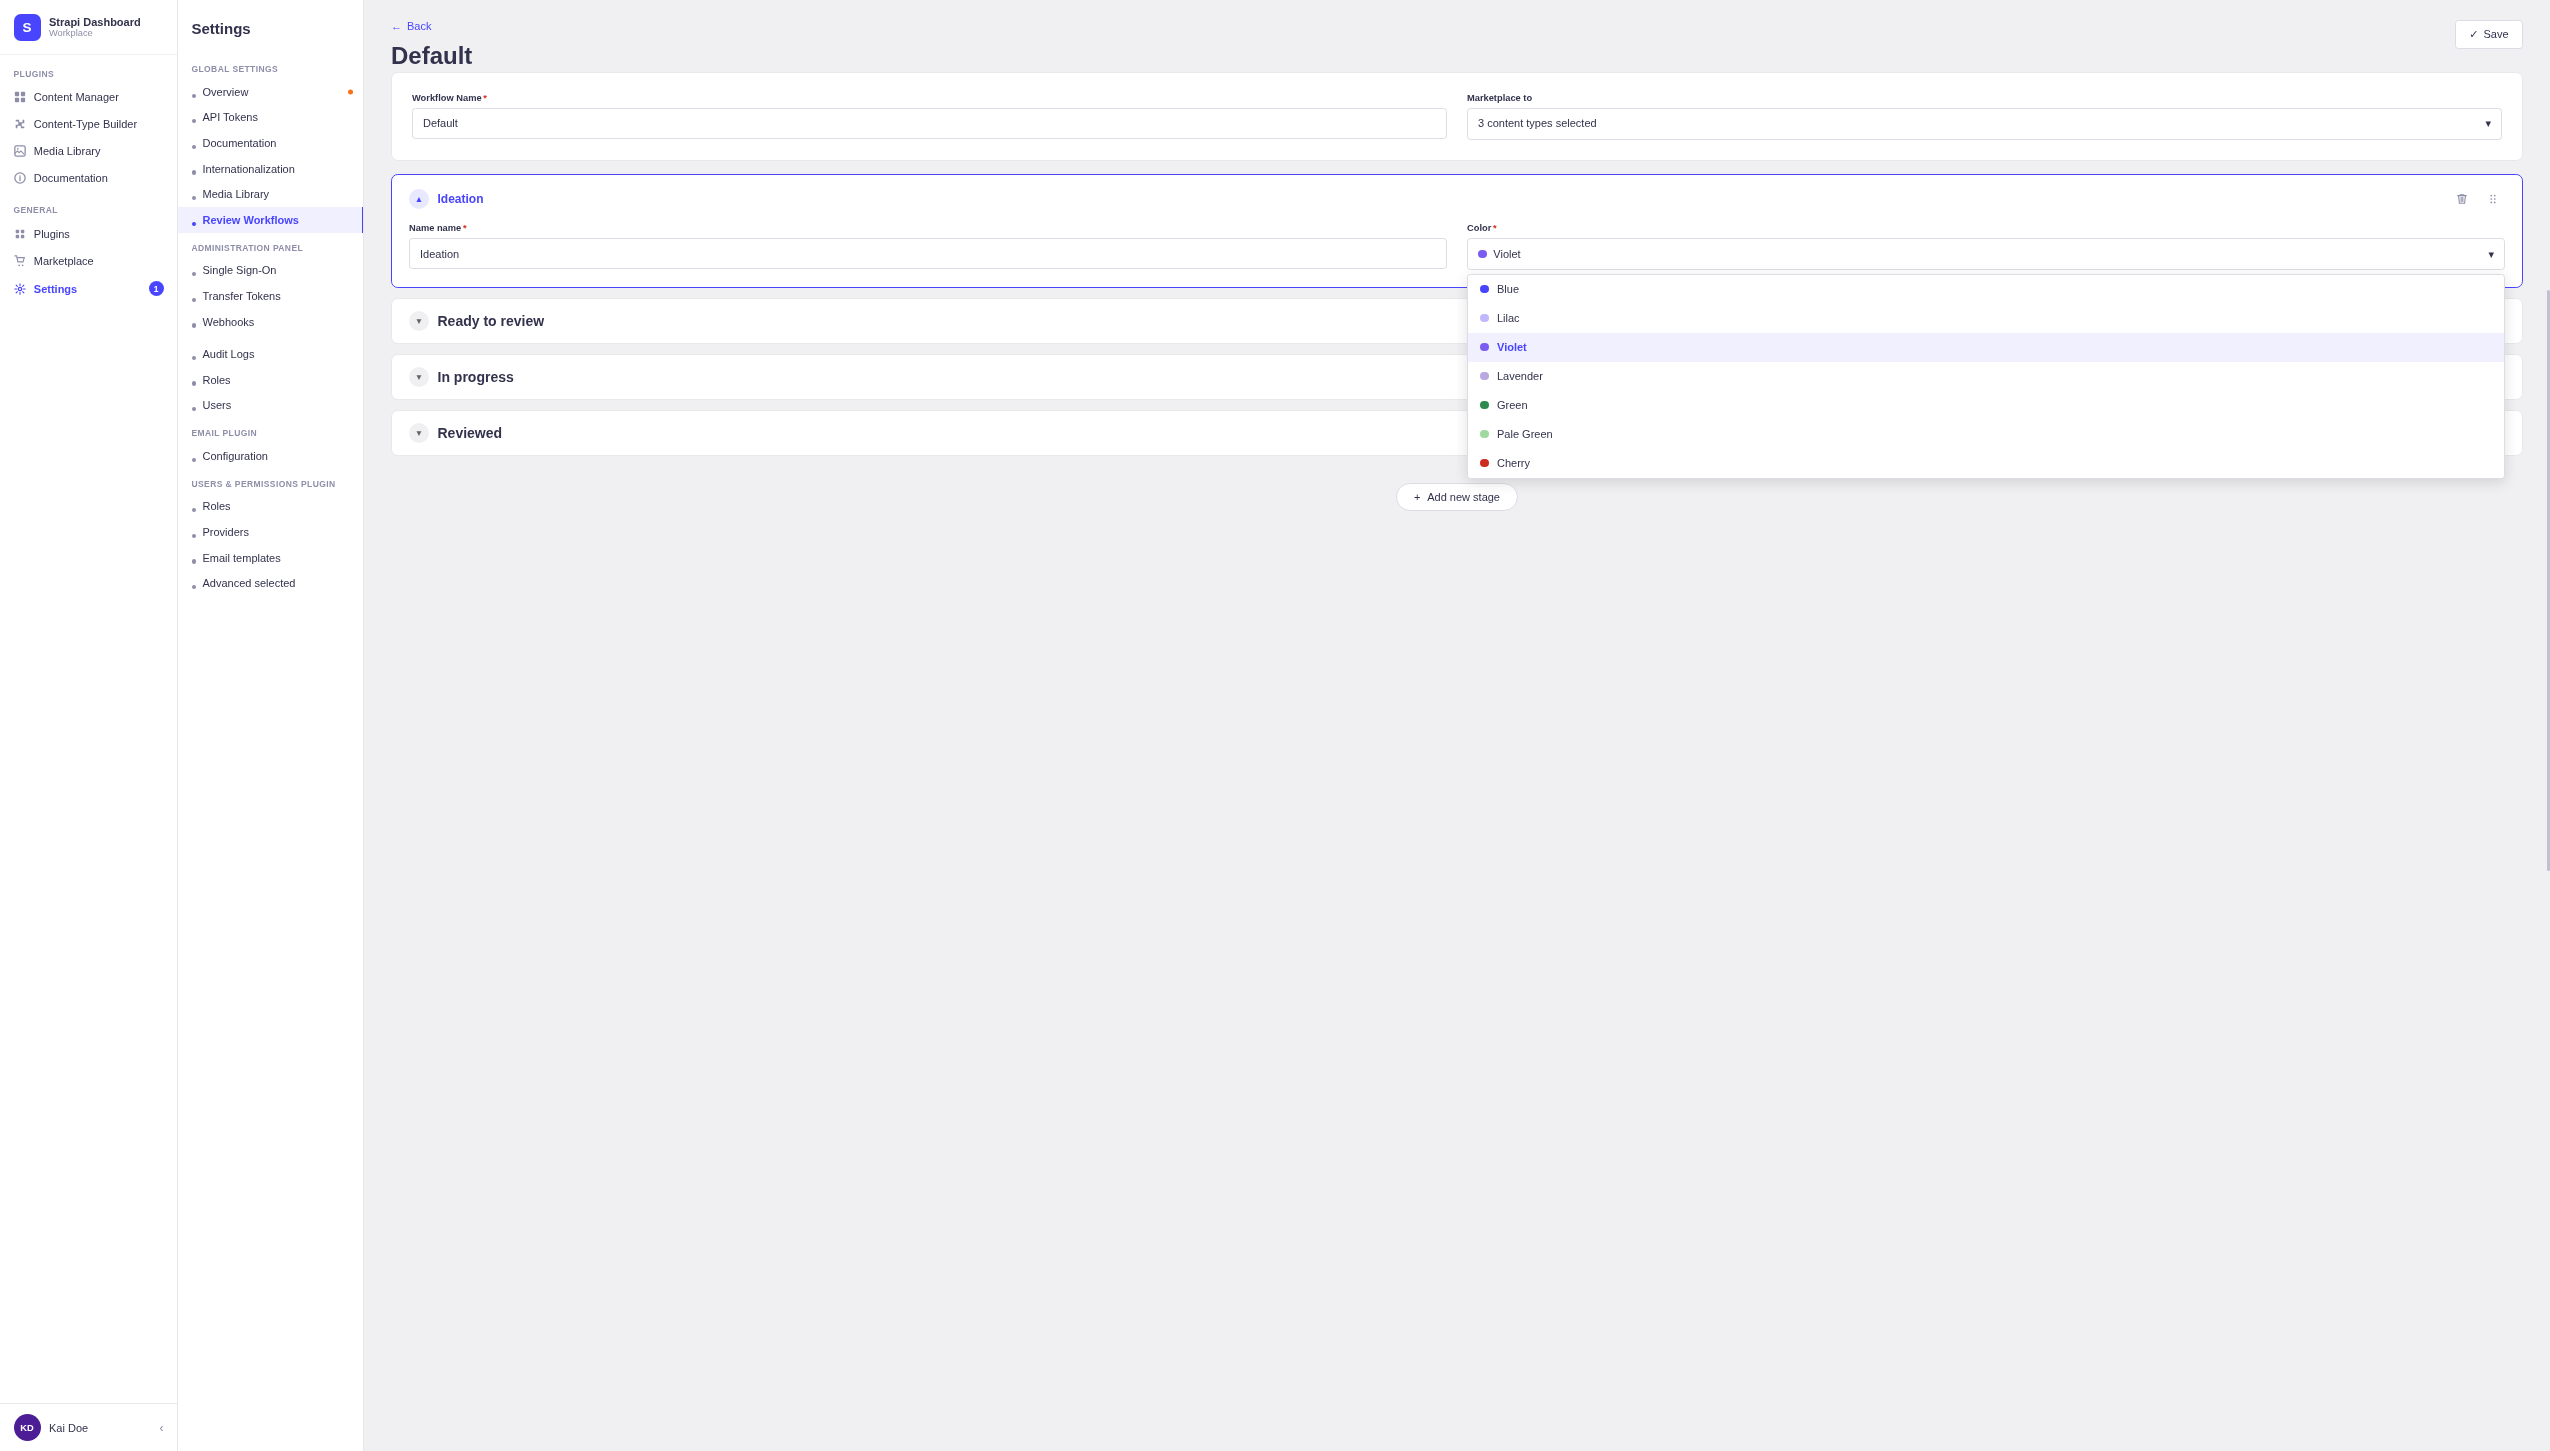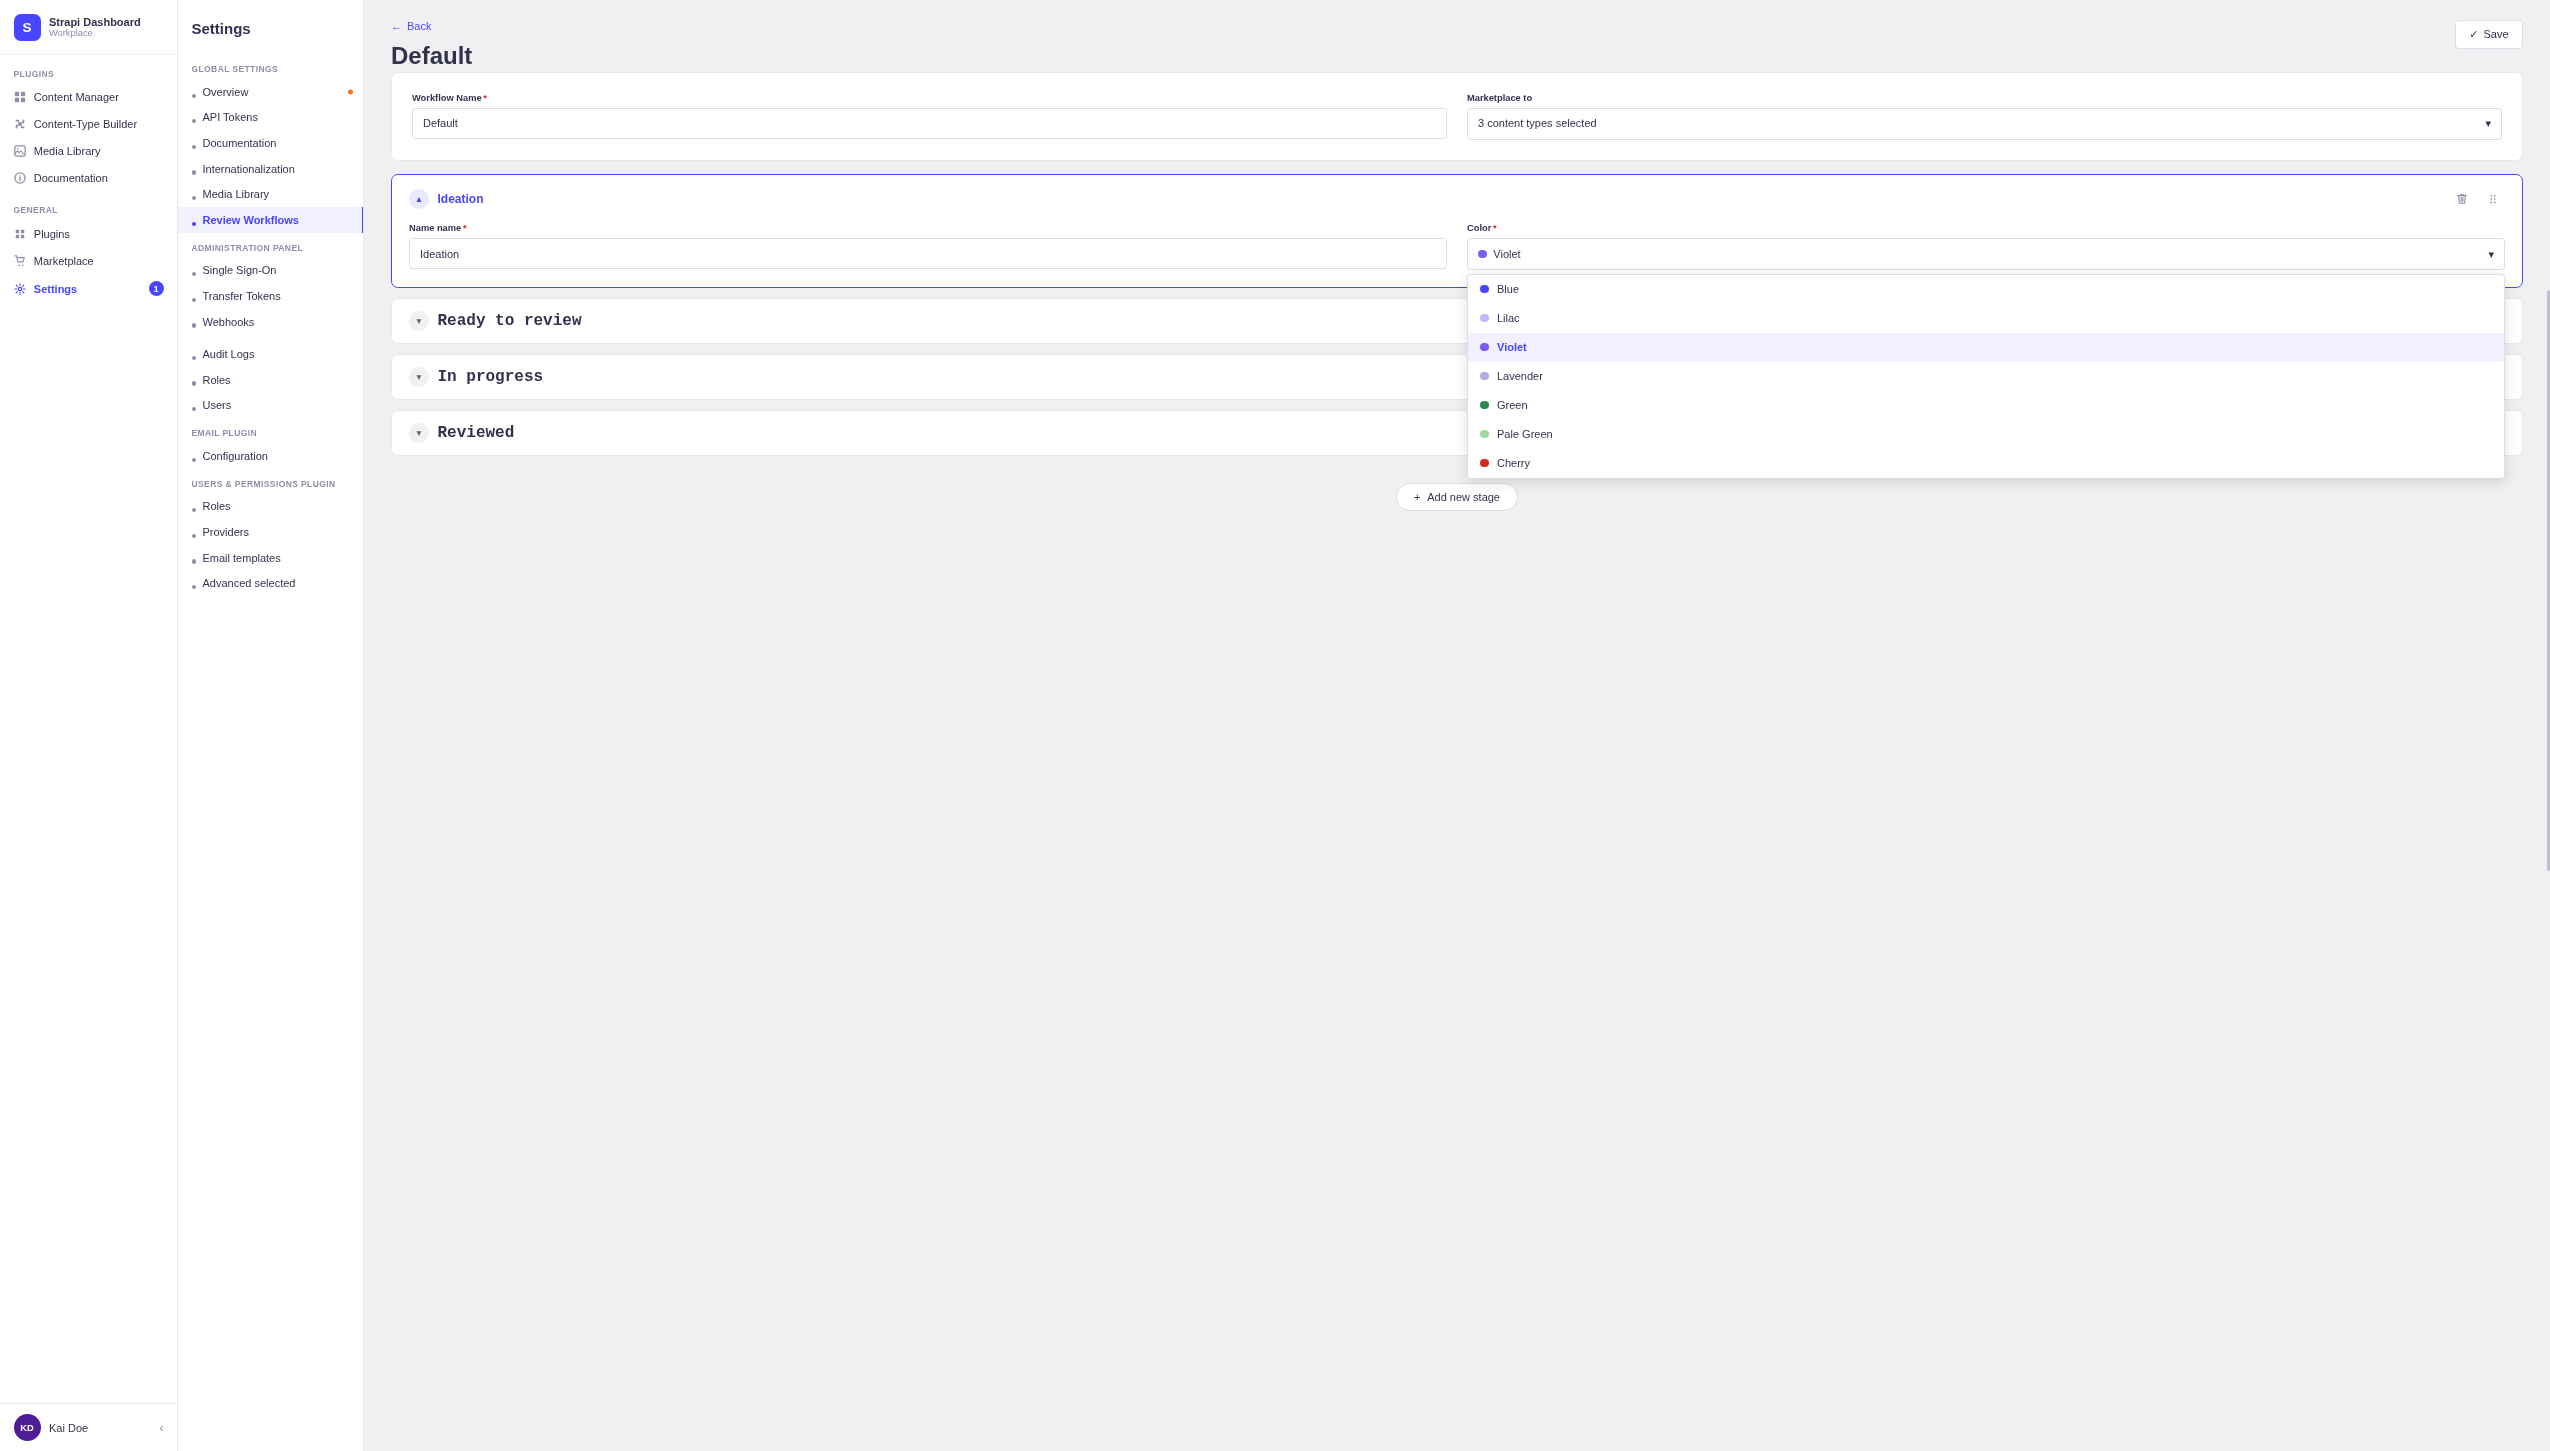--- a/index.html
+++ b/index.html
@@ -253,21 +253,21 @@
       font-size: 8.5px;
       color: #666;
       flex-shrink: 0;
     }
     .stage-toggle.up { background: #e8e8ff; color: #4945ff; }
     .stage-name {
       font-weight: 600;
       color: #4945ff;
       font-size: 12px;
     }
-    .stage-name-gray { font-weight: 600; color: #32324d; font-size: 16px; font-family: Liberation Mono, monospace; }
+    .stage-name-gray { font-weight: 600; color: #32324d; font-size: 14px; }
     .stage-actions {
       margin-left: auto;
       display: flex;
       gap: 6.8px;
     }
     .stage-action-btn {
       width: 24px; height: 24px;
       border-radius: 3.4px;
       display: flex; align-items: center; justify-content: center;
       cursor: pointer;

